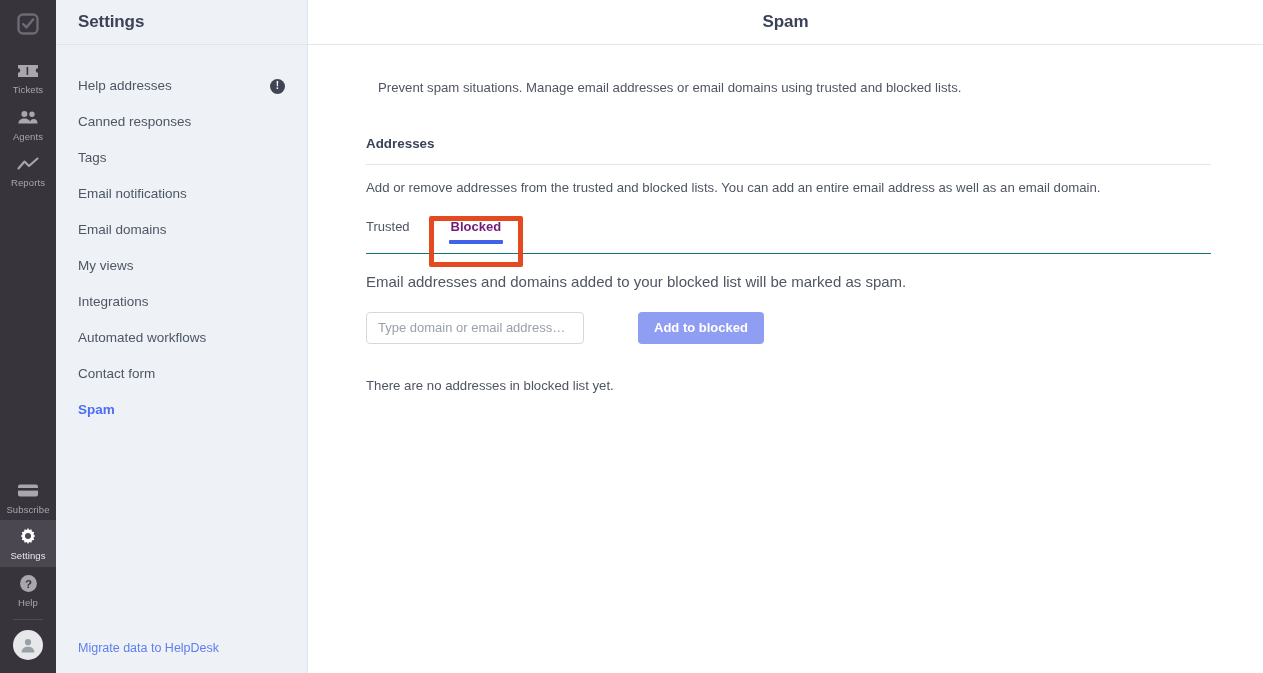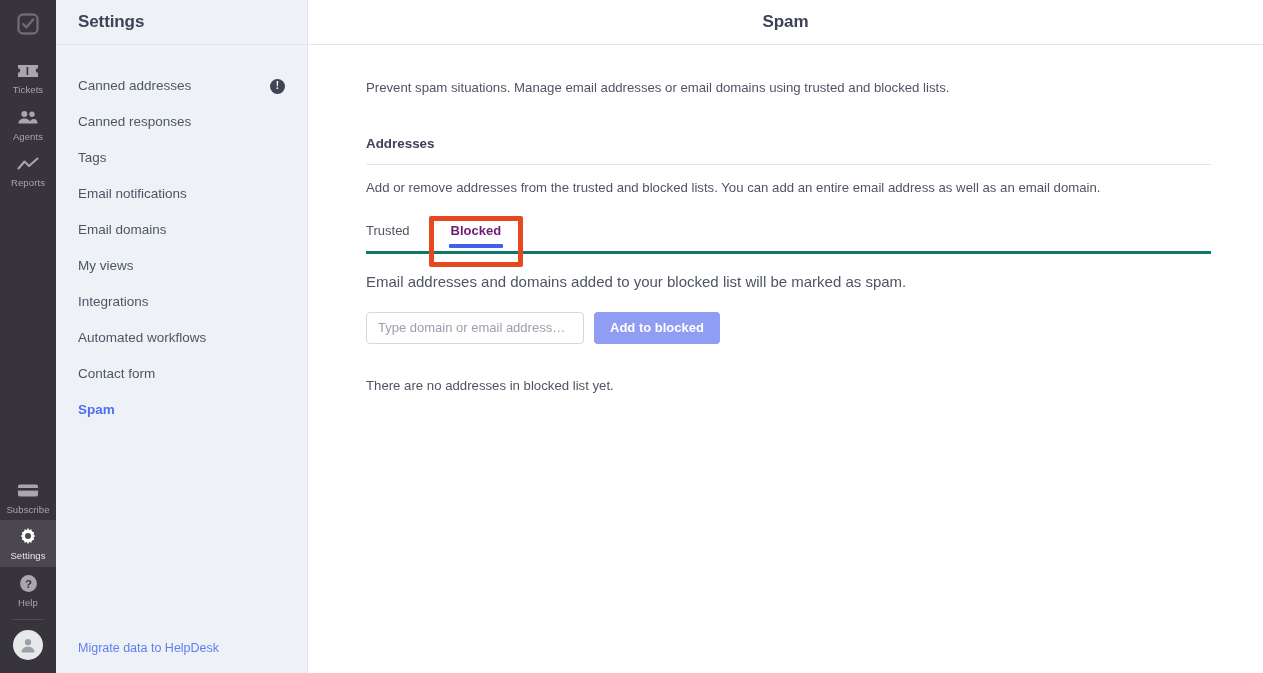--- a/index.html
+++ b/index.html
@@ -207,20 +207,21 @@
 
   .main-body {
     padding: 0 0 0 58px;
   }
 
   .lead-text {
     font-size: 13.2px;
     color: #4f5562;
     margin-top: 34px;
     line-height: 1.4;
+    margin-left: 12px;
   }
 
   .section-heading {
     font-size: 13.4px;
     font-weight: bold;
     color: #3c4257;
     margin-top: 39px;
   }
 
   .section-rule {
@@ -239,23 +240,23 @@
 
   
   .tabs-wrap {
     position: relative;
     margin-top: 22px;
     width: 845px;
   }
 
   .tabs {
     display: flex;
-    align-items: center;
+    align-items: flex-start;
     height: 34px;
-    border-bottom: 3px solid #0f766e;
+    border-bottom: 1px solid #0f766e;
   }
 
   .tab {
     position: relative;
     font-size: 13px;
     color: #4f5562;
     padding: 0 0 9px 0;
     margin-right: 41px;
     cursor: pointer;
     line-height: 1;
@@ -291,20 +292,21 @@
     color: #4f5562;
     margin-top: 17px;
     line-height: 1.4;
   }
 
   
   .form-row {
     display: flex;
     align-items: flex-start;
     margin-top: 20px;
+    gap: 44px;
   }
 
   .addr-input {
     width: 218px;
     height: 32px;
     border: 1px solid #d5d9df;
     border-radius: 4px;
     padding: 0 11px;
     font-size: 13px;
     color: #3c4257;
@@ -429,21 +431,21 @@
 
   <div class="settings-panel">
 
     <div class="settings-header">
       <span class="settings-title">Settings</span>
     </div>
 
     <div class="settings-nav">
 
       <div class="nav-item">
-        <span class="nav-label">Canned addresses</span>
+        <span class="nav-label">Help addresses</span>
         <span class="badge-alert">!</span>
       </div>
 
       <div class="nav-item">
         <span class="nav-label">Canned responses</span>
       </div>
 
       <div class="nav-item">
         <span class="nav-label">Tags</span>
       </div>

